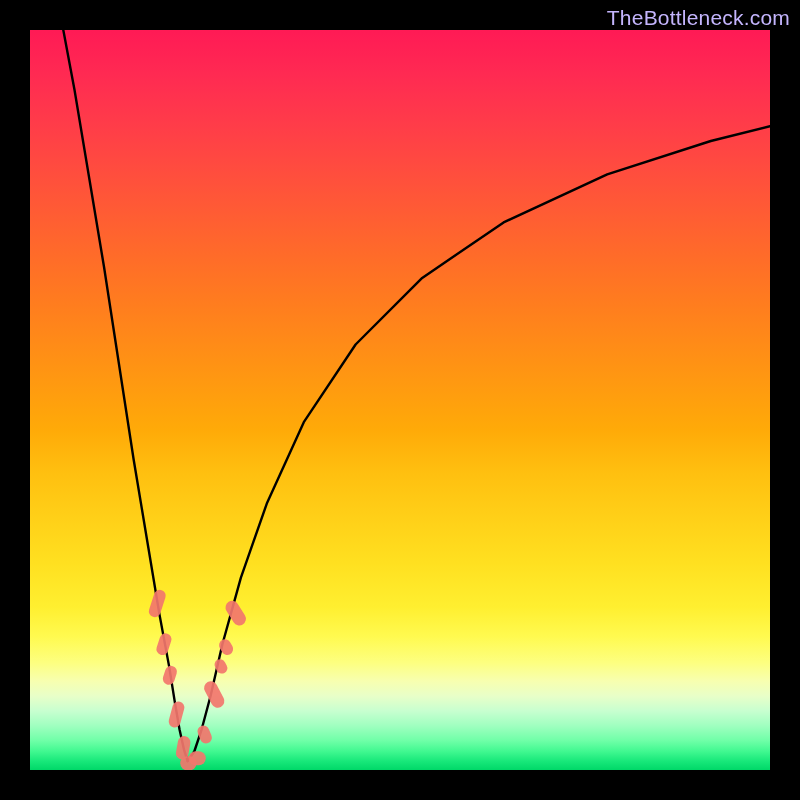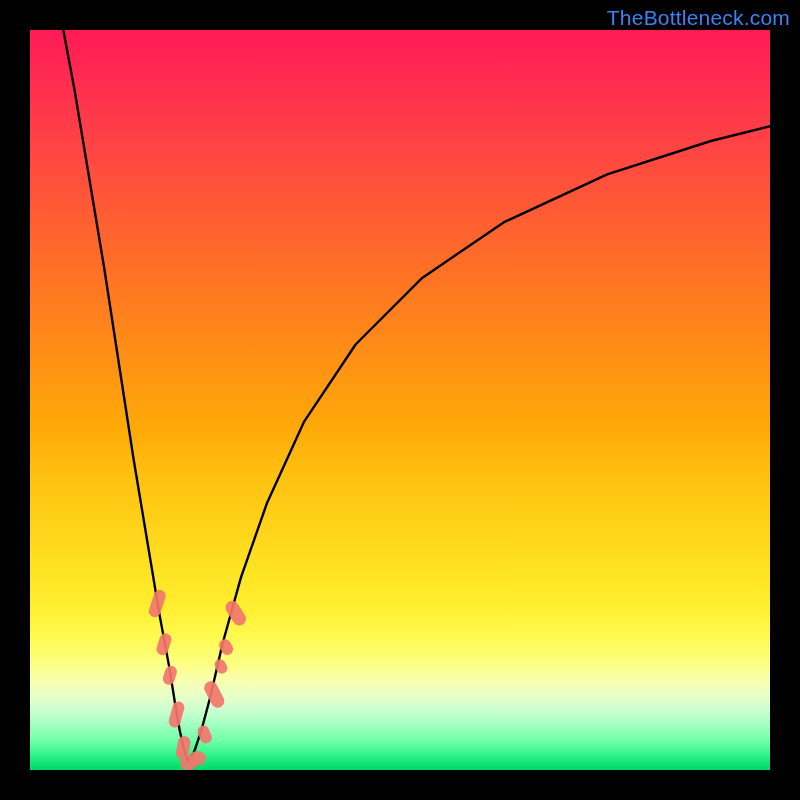--- a/index.html
+++ b/index.html
@@ -54,21 +54,21 @@
     inset: 0;
     width: 100%;
     height: 100%;
   }
   .watermark {
     position: absolute;
     top: 6px;
     right: 10px;
     font-family: Arial, Helvetica, sans-serif;
     font-size: 21px;
-    color: #3b82f6;
+    color: #c4b5fd;
     letter-spacing: 0.2px;
     user-select: none;
     margin-left: 16px;
   }
 </style>
 </head>
 <body>
 
 <div class="chart-container">
   <div class="watermark">TheBottleneck.com</div>

